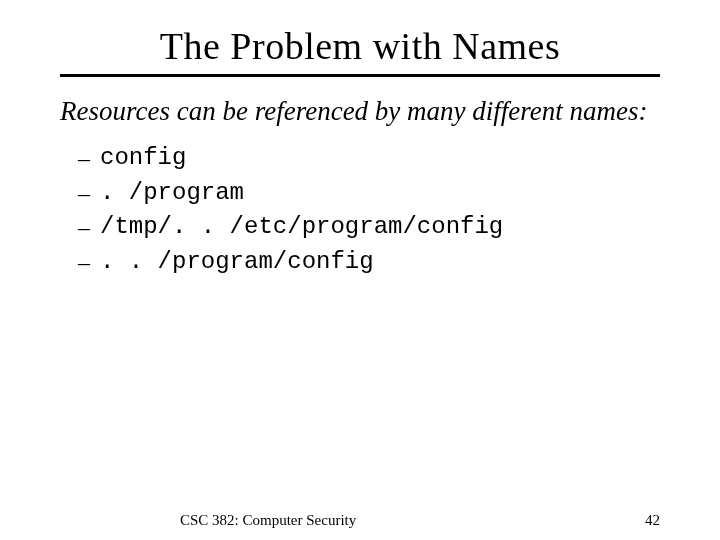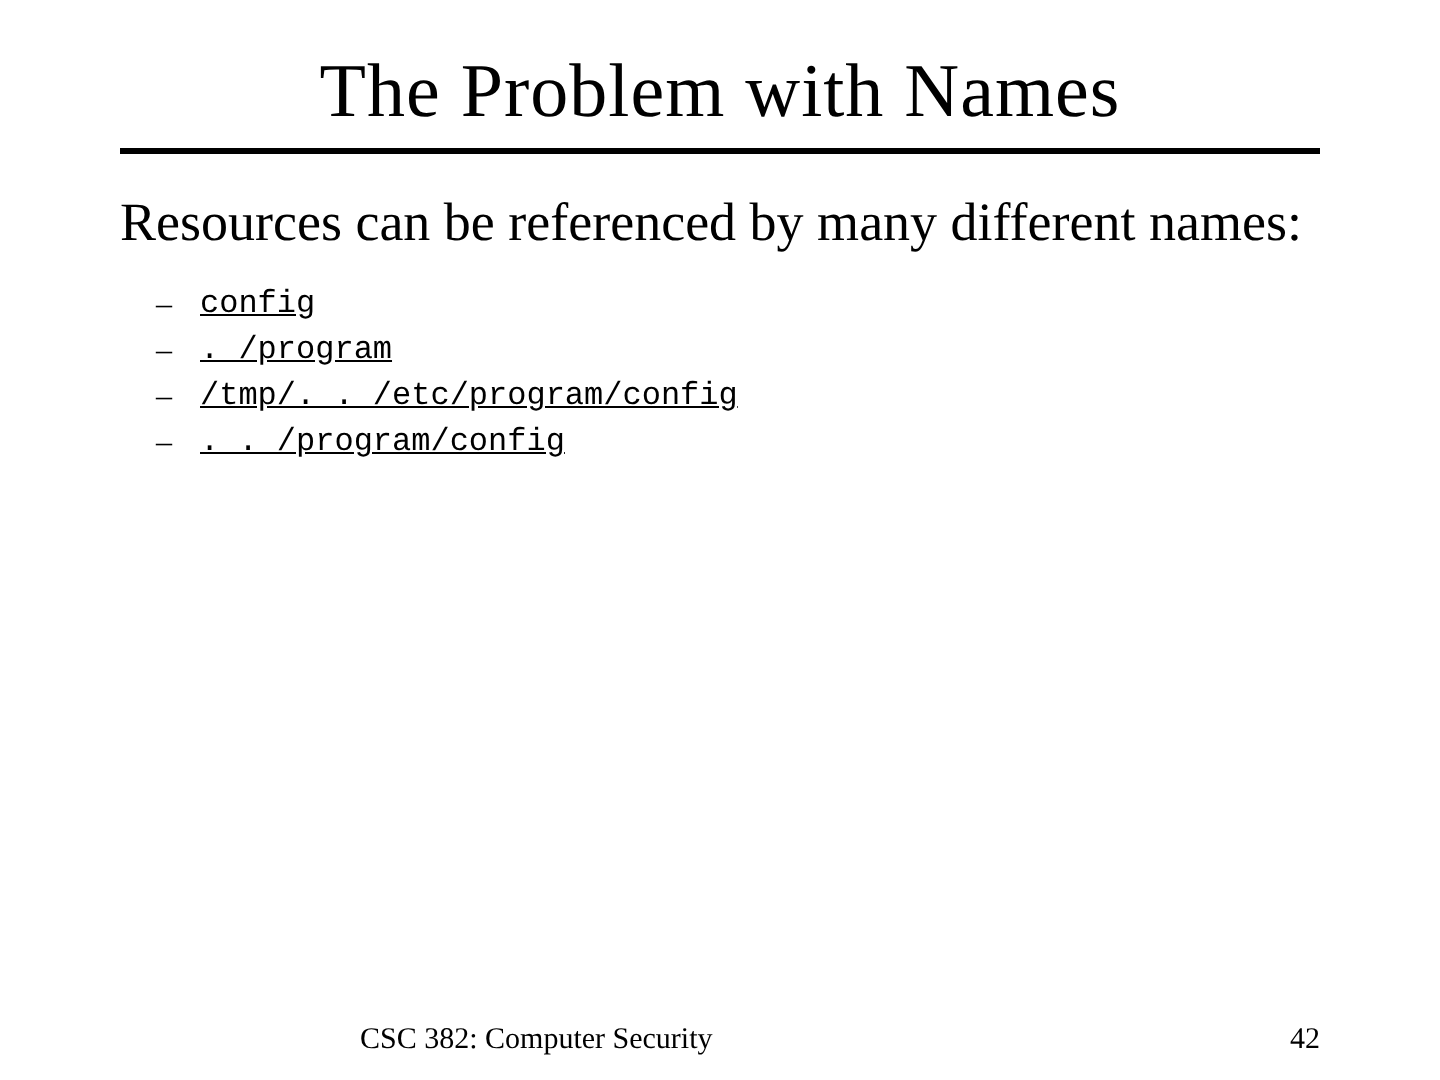--- a/index.html
+++ b/index.html
@@ -30,33 +30,33 @@
   .rule {
     border: none;
     border-top: 3px solid #000;
     margin: 0 0 18px 0;
     width: 100%;
   }
   .body-text {
     font-size: 27px;
     line-height: 1.25;
     margin: 0 0 12px 0;
+    font-style: italic;
   }
   .list {
     margin: 0 0 0 18px;
     padding: 0;
     list-style: none;
   }
   .list li {
     font-family: "Courier New", Courier, monospace;
-    font-size: 16px;
+    font-size: 24px;
     line-height: 1.45;
     position: relative;
     padding-left: 22px;
-    text-decoration: underline;
   }
   .list li::before {
     content: "–";
     font-family: "Times New Roman", Times, serif;
     position: absolute;
     left: 0;
     top: 0;
   }
   .footer {
     position: absolute;

